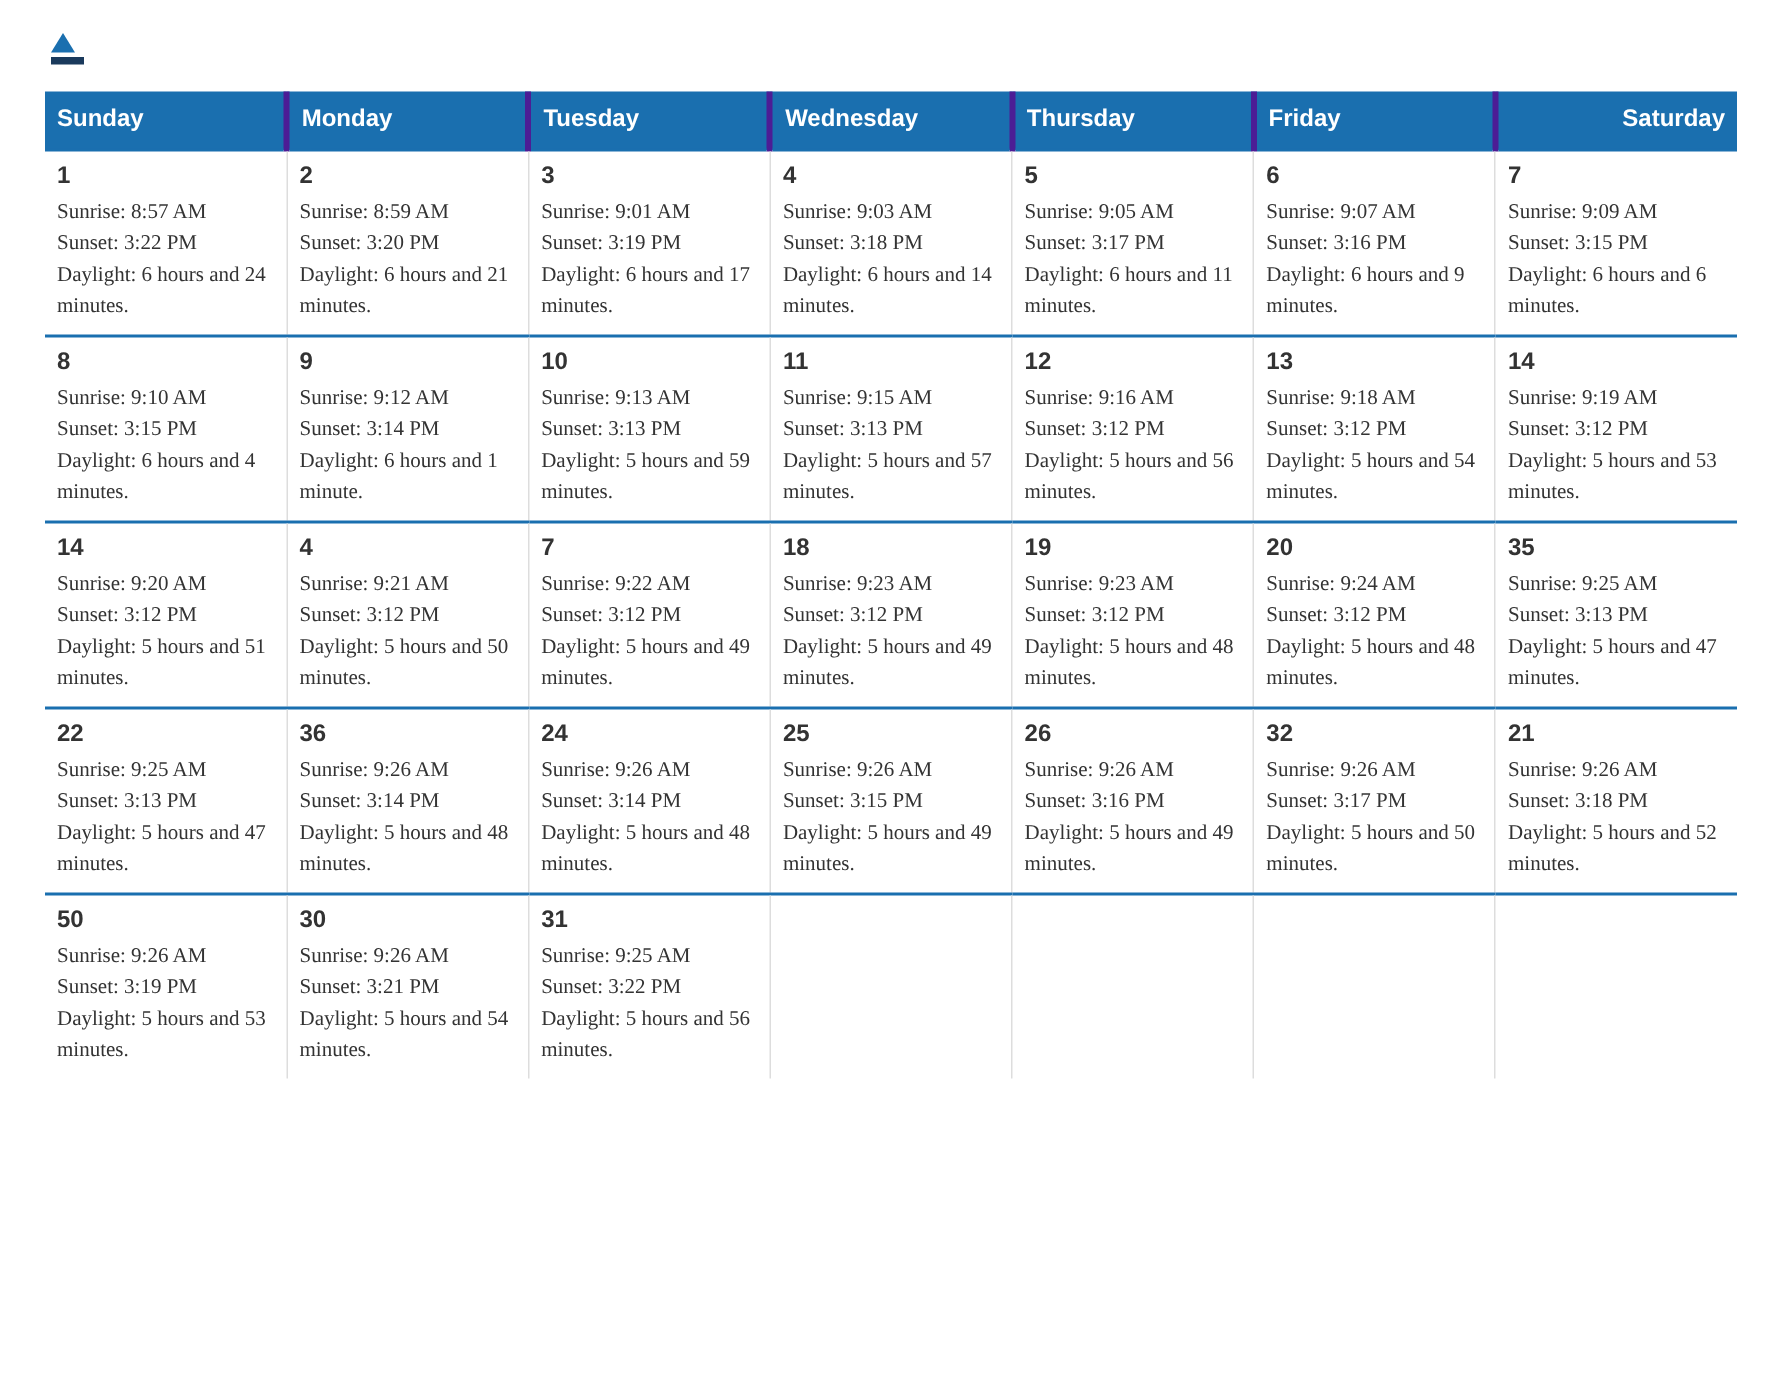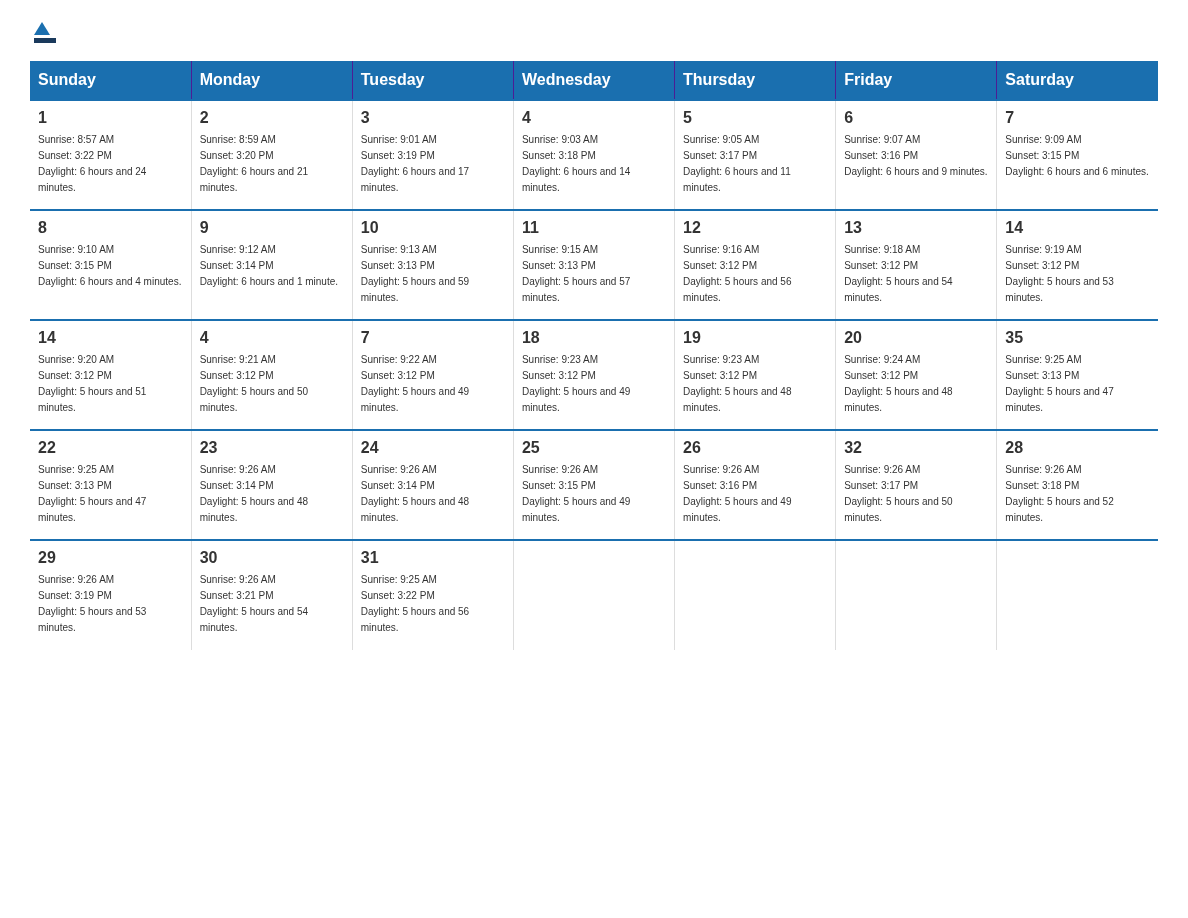--- a/index.html
+++ b/index.html
@@ -35,47 +35,49 @@
       border-collapse: collapse;
       table-layout: fixed;
     }
     thead th {
       background: #1a6faf;
       color: #fff;
       padding: 10px 8px;
       font-size: 16px;
       font-weight: bold;
       text-align: left;
-      border-right: 1px solid #4c1d95;
+      border-right: 4px solid #4c1d95;
     }
     thead th:last-child {
       border-right: none;
+      text-align: right;
     }
     tbody td {
       vertical-align: top;
       padding: 8px;
       border-top: 2px solid #1a6faf;
       border-right: 1px solid #ddd;
       font-size: 13px;
       color: #333;
       height: 110px;
     }
     tbody td:last-child {
       border-right: none;
     }
     .day-num {
       font-size: 16px;
       font-weight: bold;
       display: block;
       margin-bottom: 4px;
     }
     .day-info {
-      font-size: 10px;
+      font-size: 14px;
       line-height: 1.5;
       color: #333;
+      font-family: Liberation Serif, serif;
     }
     .empty-cell {
       background: #fff;
     }
     .logo-wrapper {
       display: flex;
       flex-direction: column;
       align-items: flex-start;
     }
   </style>
@@ -136,29 +138,29 @@
         <td><span class="day-num">14</span><span class="day-info">Sunrise: 9:20 AM<br>Sunset: 3:12 PM<br>Daylight: 5 hours and 51 minutes.</span></td>
         <td><span class="day-num">4</span><span class="day-info">Sunrise: 9:21 AM<br>Sunset: 3:12 PM<br>Daylight: 5 hours and 50 minutes.</span></td>
         <td><span class="day-num">7</span><span class="day-info">Sunrise: 9:22 AM<br>Sunset: 3:12 PM<br>Daylight: 5 hours and 49 minutes.</span></td>
         <td><span class="day-num">18</span><span class="day-info">Sunrise: 9:23 AM<br>Sunset: 3:12 PM<br>Daylight: 5 hours and 49 minutes.</span></td>
         <td><span class="day-num">19</span><span class="day-info">Sunrise: 9:23 AM<br>Sunset: 3:12 PM<br>Daylight: 5 hours and 48 minutes.</span></td>
         <td><span class="day-num">20</span><span class="day-info">Sunrise: 9:24 AM<br>Sunset: 3:12 PM<br>Daylight: 5 hours and 48 minutes.</span></td>
         <td><span class="day-num">35</span><span class="day-info">Sunrise: 9:25 AM<br>Sunset: 3:13 PM<br>Daylight: 5 hours and 47 minutes.</span></td>
       </tr>
       <tr>
         <td><span class="day-num">22</span><span class="day-info">Sunrise: 9:25 AM<br>Sunset: 3:13 PM<br>Daylight: 5 hours and 47 minutes.</span></td>
-        <td><span class="day-num">23</span><span class="day-info">Sunrise: 9:26 AM<br>Sunset: 3:14 PM<br>Daylight: 5 hours and 48 minutes.</span></td>
+        <td><span class="day-num">36</span><span class="day-info">Sunrise: 9:26 AM<br>Sunset: 3:14 PM<br>Daylight: 5 hours and 48 minutes.</span></td>
         <td><span class="day-num">24</span><span class="day-info">Sunrise: 9:26 AM<br>Sunset: 3:14 PM<br>Daylight: 5 hours and 48 minutes.</span></td>
         <td><span class="day-num">25</span><span class="day-info">Sunrise: 9:26 AM<br>Sunset: 3:15 PM<br>Daylight: 5 hours and 49 minutes.</span></td>
         <td><span class="day-num">26</span><span class="day-info">Sunrise: 9:26 AM<br>Sunset: 3:16 PM<br>Daylight: 5 hours and 49 minutes.</span></td>
         <td><span class="day-num">32</span><span class="day-info">Sunrise: 9:26 AM<br>Sunset: 3:17 PM<br>Daylight: 5 hours and 50 minutes.</span></td>
-        <td><span class="day-num">28</span><span class="day-info">Sunrise: 9:26 AM<br>Sunset: 3:18 PM<br>Daylight: 5 hours and 52 minutes.</span></td>
+        <td><span class="day-num">21</span><span class="day-info">Sunrise: 9:26 AM<br>Sunset: 3:18 PM<br>Daylight: 5 hours and 52 minutes.</span></td>
       </tr>
       <tr>
-        <td><span class="day-num">29</span><span class="day-info">Sunrise: 9:26 AM<br>Sunset: 3:19 PM<br>Daylight: 5 hours and 53 minutes.</span></td>
+        <td><span class="day-num">50</span><span class="day-info">Sunrise: 9:26 AM<br>Sunset: 3:19 PM<br>Daylight: 5 hours and 53 minutes.</span></td>
         <td><span class="day-num">30</span><span class="day-info">Sunrise: 9:26 AM<br>Sunset: 3:21 PM<br>Daylight: 5 hours and 54 minutes.</span></td>
         <td><span class="day-num">31</span><span class="day-info">Sunrise: 9:25 AM<br>Sunset: 3:22 PM<br>Daylight: 5 hours and 56 minutes.</span></td>
         <td class="empty-cell"></td>
         <td class="empty-cell"></td>
         <td class="empty-cell"></td>
         <td class="empty-cell"></td>
       </tr>
     </tbody>
 </table>
 

